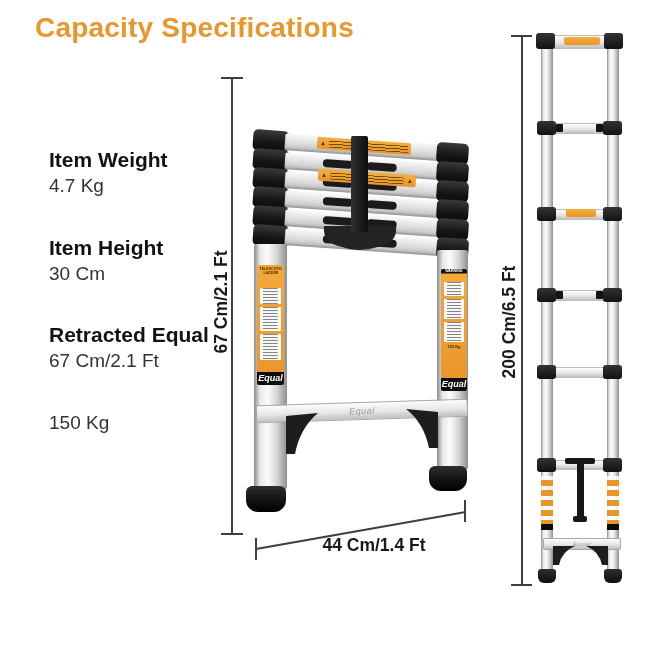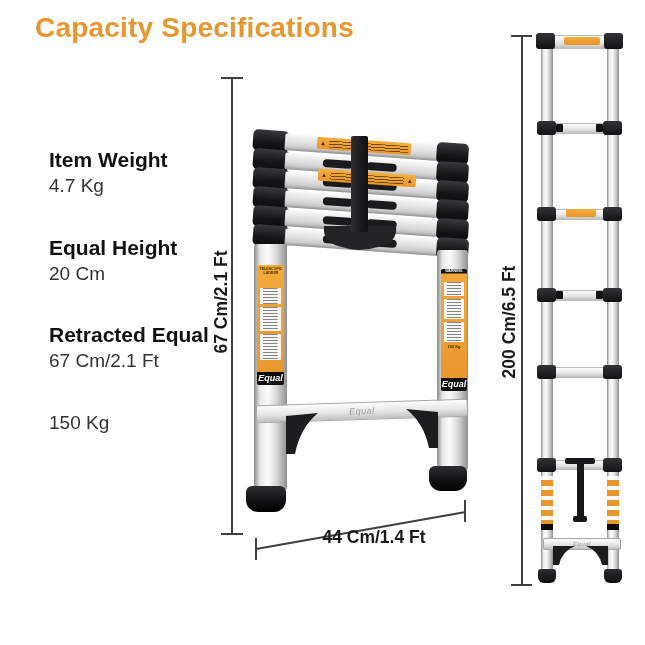--- a/index.html
+++ b/index.html
@@ -14,21 +14,21 @@
   .spec-label{font-size:21px;font-weight:bold;color:#121212;line-height:1.1;}
   .spec-value{font-size:19px;color:#333;margin-top:5px;line-height:1.1;}
 
   
   .dim-line-v{position:absolute;width:2px;background:#3f3f3f;}
   .dim-tick-h{position:absolute;height:2px;background:#3f3f3f;}
   .dim-tick-v{position:absolute;width:2px;background:#3f3f3f;}
   .dim-label-v{position:absolute;font-size:17.5px;font-weight:bold;color:#1a1a1a;
                white-space:nowrap;transform:translate(-50%,-50%) rotate(-90deg);}
   .dim-label-h{position:absolute;font-size:17.5px;font-weight:bold;color:#1a1a1a;
-               white-space:nowrap;transform:translate(-50%,-50%);}
+               white-space:nowrap;transform:translate(-50%,-50%);margin-top:8px;}
   .dim-slant{position:absolute;height:2px;background:#3f3f3f;
              transform-origin:left center;}
 
   
   .chrome-v{background:linear-gradient(90deg,#8a8a8a 0%,#e8e8e8 18%,#fcfcfc 42%,#d4d4d4 70%,#8f8f8f 100%);}
   .chrome-h{background:linear-gradient(180deg,#fdfdfd 0%,#e6e6e6 55%,#c0c0c0 100%);}
 
   
   .c-row{position:absolute;left:253px;width:216px;height:21px;
          transform:rotate(4deg);transform-origin:left center;z-index:2;}
@@ -97,22 +97,22 @@
 
 <div class="abs" style="width:645px;height:645px;">
 
   <div class="title">Capacity Specifications</div>
 
   <div class="spec" style="top:148px">
     <div class="spec-label">Item Weight</div>
     <div class="spec-value">4.7 Kg</div>
   </div>
   <div class="spec" style="top:236px">
-    <div class="spec-label">Equal Height</div>
-    <div class="spec-value">20 Cm</div>
+    <div class="spec-label">Item Height</div>
+    <div class="spec-value">30 Cm</div>
   </div>
   <div class="spec" style="top:323px">
     <div class="spec-label">Retracted Equal</div>
     <div class="spec-value">67 Cm/2.1 Ft</div>
   </div>
   <div class="spec" style="top:408px">
     <div class="spec-value">150 Kg</div>
   </div>
 
   <div class="dim-line-v" style="left:231px;top:78px;height:457px;"></div>

